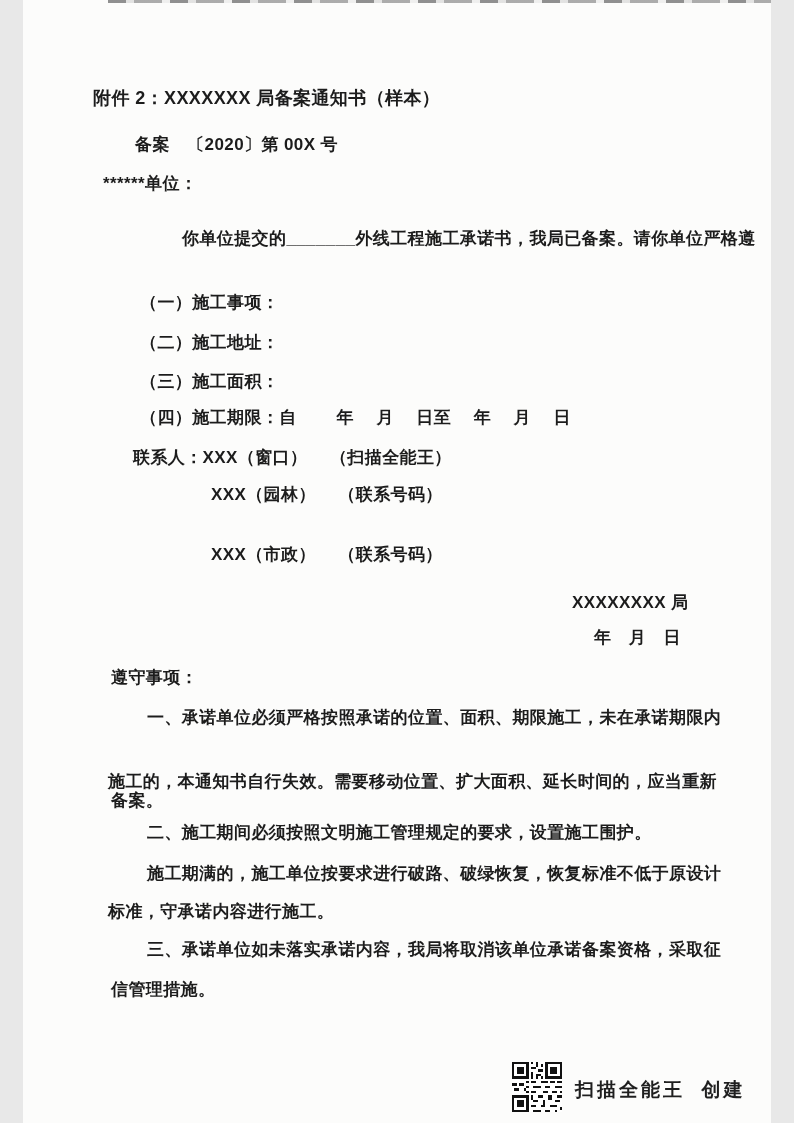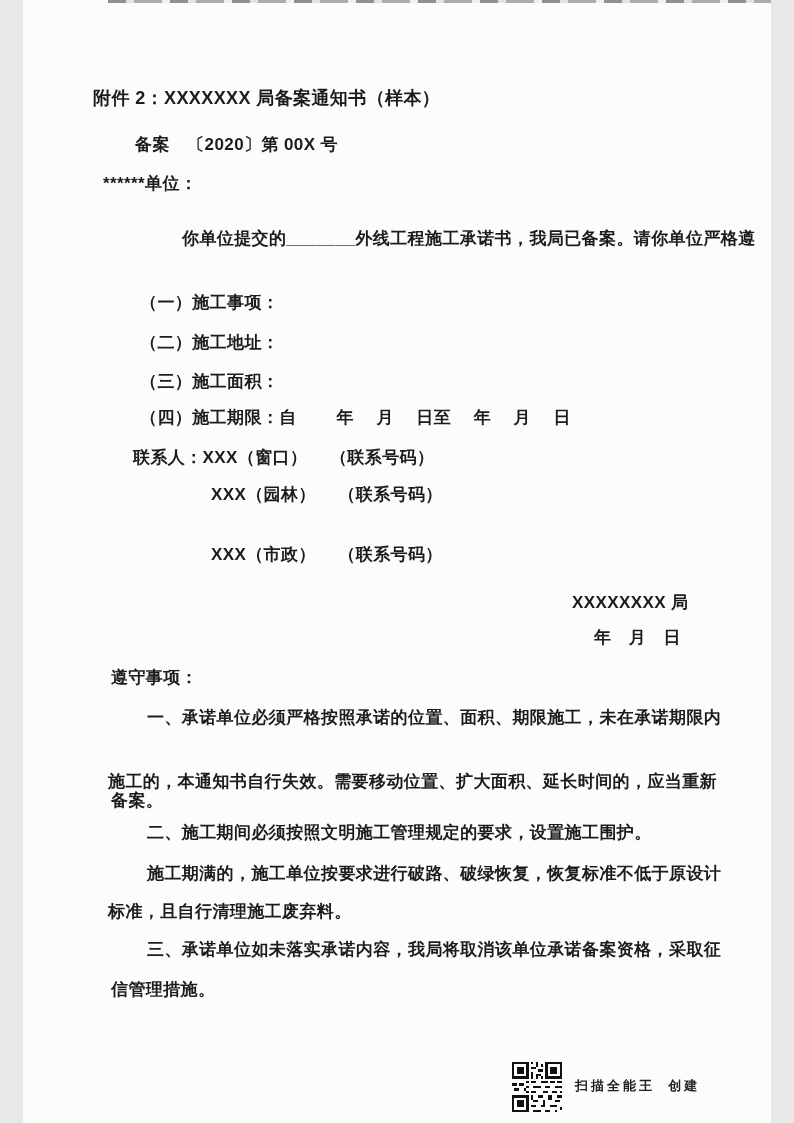--- a/index.html
+++ b/index.html
@@ -69,21 +69,21 @@
     position: absolute;
     left: 489px;
     top: 1062px;
     width: 50px;
     height: 50px;
   }
   .watermark-label {
     position: absolute;
     left: 552px;
     top: 1077px;
-    font-size: 13px;
+    font-size: 19px;
     font-weight: 600;
     letter-spacing: 3px;
     white-space: pre;
     color: #1f1f1f;
     text-align: right;
   }
 </style>
 </head>
 <body>
 
@@ -97,36 +97,36 @@
 
   <div class="line addressee">******单位：</div>
 
   <div class="line intro-1">你单位提交的_______外线工程施工承诺书，我局已备案。请你单位严格遵</div>
 
   <div class="line item-1">（一）施工事项：</div>
   <div class="line item-2">（二）施工地址：</div>
   <div class="line item-3">（三）施工面积：</div>
   <div class="line item-4">（四）施工期限：自　　 年　 月　 日至　 年　 月　 日</div>
 
-  <div class="line contact-1">联系人：XXX（窗口）　 （联系号码）</div>
+  <div class="line contact-1">联系人：XXX（窗口）　 （扫描全能王）</div>
   <div class="line contact-2">XXX（园林）　 （联系号码）</div>
   <div class="line contact-3">XXX（市政）　 （联系号码）</div>
 
   <div class="line sig-org">XXXXXXXX 局</div>
   <div class="line sig-date">年　月　日</div>
 
   <div class="line comp-head">遵守事项：</div>
 
   <div class="line comp-1a">一、承诺单位必须严格按照承诺的位置、面积、期限施工，未在承诺期限内</div>
   <div class="line comp-1b">施工的，本通知书自行失效。需要移动位置、扩大面积、延长时间的，应当重新</div>
   <div class="line comp-1c">备案。</div>
 
   <div class="line comp-2b">施工期满的，施工单位按要求进行破路、破绿恢复，恢复标准不低于原设计</div>
   <div class="line comp-2a">二、施工期间必须按照文明施工管理规定的要求，设置施工围护。</div>
-  <div class="line comp-2c">标准，且自行清理施工废弃料。</div>
+  <div class="line comp-2c">标准，守承诺内容进行施工。</div>
 
   <div class="line comp-3a">三、承诺单位如未落实承诺内容，我局将取消该单位承诺备案资格，采取征</div>
   <div class="line comp-3b">信管理措施。</div>
 
   <svg class="qr" viewBox="0 0 21 21" xmlns="http://www.w3.org/2000/svg" shape-rendering="crispEdges">
     <rect x="0" y="0" width="21" height="21" fill="#ffffff"></rect>
 
     <rect x="0" y="0" width="7" height="7" fill="#111"></rect>
     <rect x="1" y="1" width="5" height="5" fill="#fff"></rect>
     <rect x="2" y="2" width="3" height="3" fill="#111"></rect>

